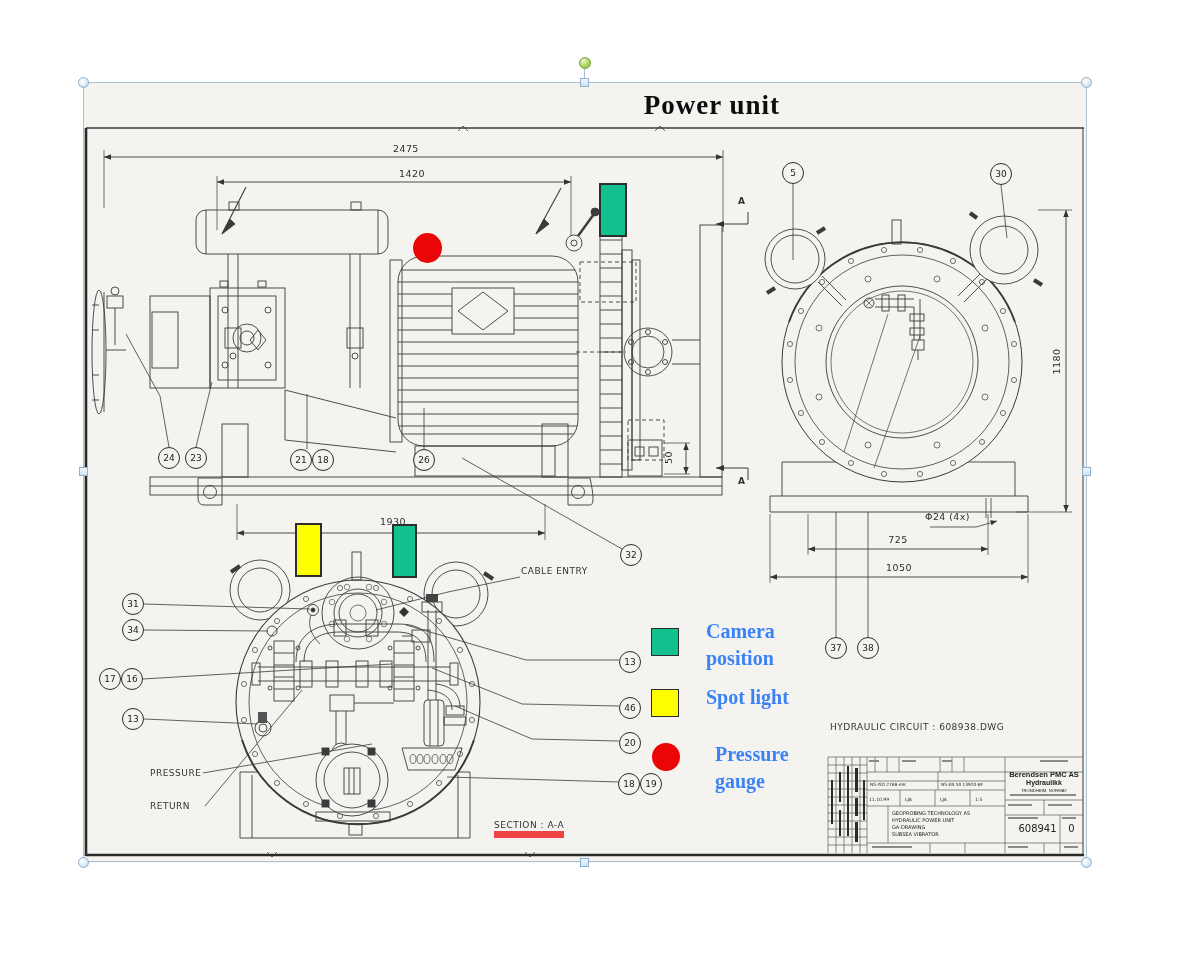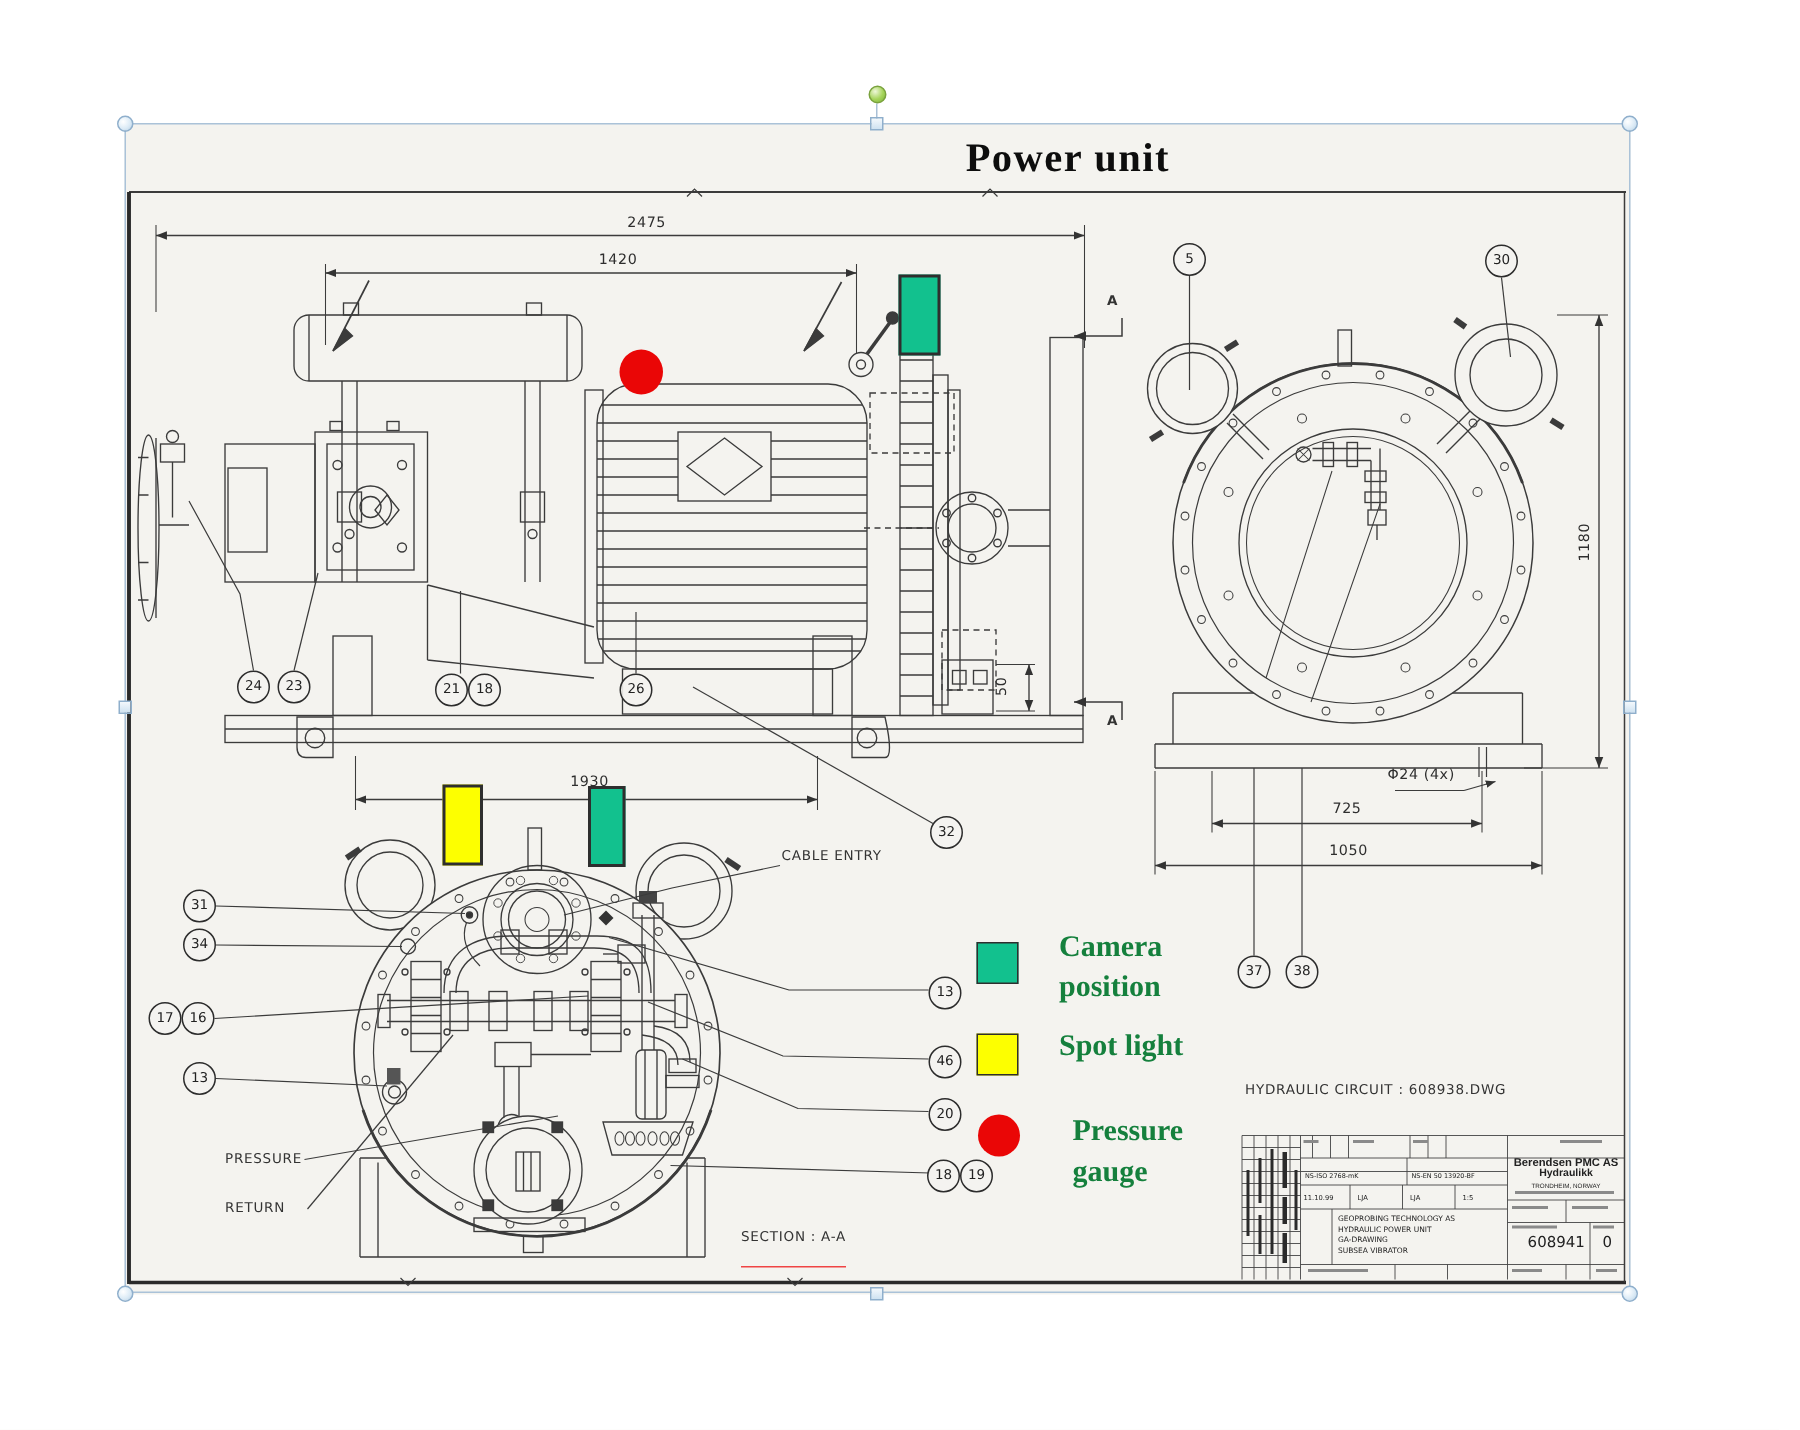--- a/index.html
+++ b/index.html
@@ -4,32 +4,32 @@
 <style>
   html,body{margin:0;padding:0;background:#fff;}
   .stage{position:relative;width:1200px;height:953px;background:#ffffff;overflow:hidden;
          font-family:"DejaVu Sans",sans-serif;}
   .sheet{position:absolute;left:83px;top:82px;width:1004px;height:781px;background:#f4f3ef;}
   .art{position:absolute;left:0;top:0;width:1200px;height:953px;}
   
   .dim{position:absolute;font:9.5px "DejaVu Sans",sans-serif;color:#2e2e2e;letter-spacing:.4px;white-space:nowrap;}
   .dim.rot{transform:rotate(-90deg);transform-origin:center;}
   .lbl{position:absolute;font:9px "DejaVu Sans",sans-serif;color:#333;letter-spacing:.5px;white-space:nowrap;}
-  .lbl.u{border-bottom:1px solid #ef4444;padding-bottom:14px;}
+  .lbl.u{border-bottom:7px solid #ef4444;padding-bottom:1px;}
   .co{position:absolute;width:22px;height:22px;border:1.3px solid #2c2c2c;border-radius:50%;
       background:rgba(244,243,239,.9);display:flex;align-items:center;justify-content:center;
       font:9px "DejaVu Sans",sans-serif;color:#222;box-sizing:border-box;}
   .title{position:absolute;left:420px;top:90px;width:360px;text-align:right;
          font:bold 27px "Liberation Serif",serif;color:#0d0d0d;letter-spacing:1px;}
   
   .mk{position:absolute;box-sizing:border-box;}
   .mk.rect{border:2px solid #2e2e2e;}
   .mk.dot{border-radius:50%;}
   
-  .leg-label{position:absolute;font:bold 20px "Liberation Serif",serif;color:#15803d;line-height:27px;}
+  .leg-label{position:absolute;font:bold 20px "Liberation Serif",serif;color:#3b82f6;line-height:27px;}
   .sw{position:absolute;width:28px;height:28px;box-sizing:border-box;border:1.6px solid #2e2e2e;}
   .sw.circ{border:none;border-radius:50%;}
   
   .tb{position:absolute;color:#222;white-space:nowrap;}
   .tb-bar{position:absolute;background:#8a8a8a;}
   .tb-dark{position:absolute;background:#2b2b2b;}
   
   .sel-frame{position:absolute;left:83px;top:82px;width:1004px;height:780px;
              border:1px solid #aac2d8;box-sizing:border-box;pointer-events:none;}
   .hd{position:absolute;box-sizing:border-box;}
@@ -408,21 +408,21 @@
       <path d="M888,806 V843"></path>
       <path d="M930,843 V853 M965,843 V853"></path>
       <path d="M1005,757 V853"></path>
       <path d="M1005,800 H1083 M1005,815 H1083"></path>
       <path d="M1044,800 V815 M1060,815 V853 M1044,843 V853"></path>
     </g>
   </svg>
 
   <div class="title">Power unit</div>
 
-  <div class="dim" style="left:404px;top:143px;width:40px;text-align:right">2475</div>
+  <div class="dim" style="left:393px;top:143px;width:40px;text-align:left">2475</div>
   <div class="dim" style="left:392px;top:168px;width:40px;text-align:center">1420</div>
   <div class="dim" style="left:373px;top:516px;width:40px;text-align:center">1930</div>
   <div class="dim rot" style="left:662px;top:452px">50</div>
   <div class="dim rot" style="left:1044px;top:356px">1180</div>
   <div class="dim" style="left:878px;top:534px;width:40px;text-align:center">725</div>
   <div class="dim" style="left:879px;top:562px;width:40px;text-align:center">1050</div>
   <div class="dim" style="left:925px;top:511px">Φ24 (4x)</div>
 
   <div class="lbl" style="left:521px;top:566px">CABLE ENTRY</div>
   <div class="lbl" style="left:150px;top:768px">PRESSURE</div>

